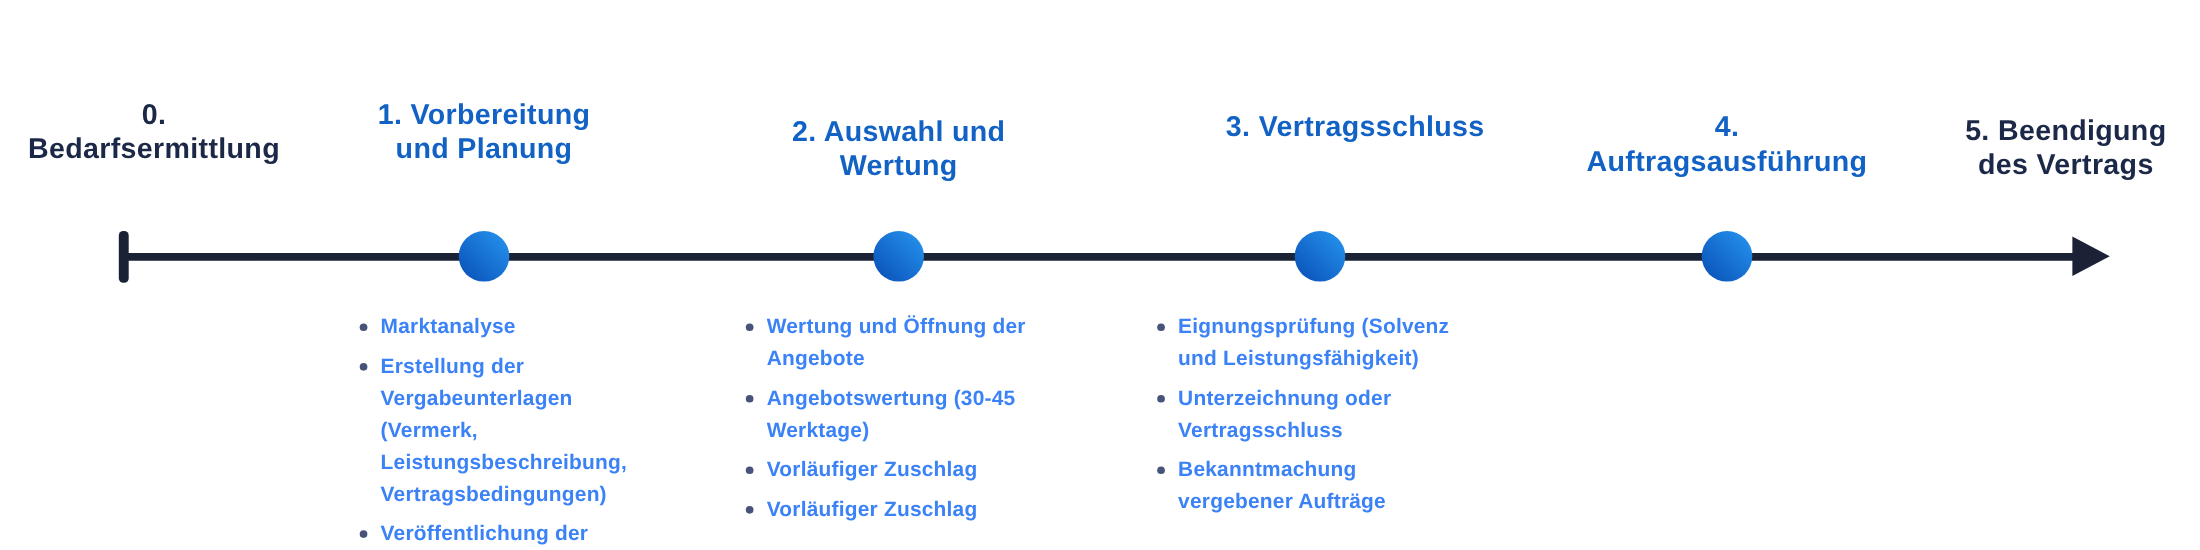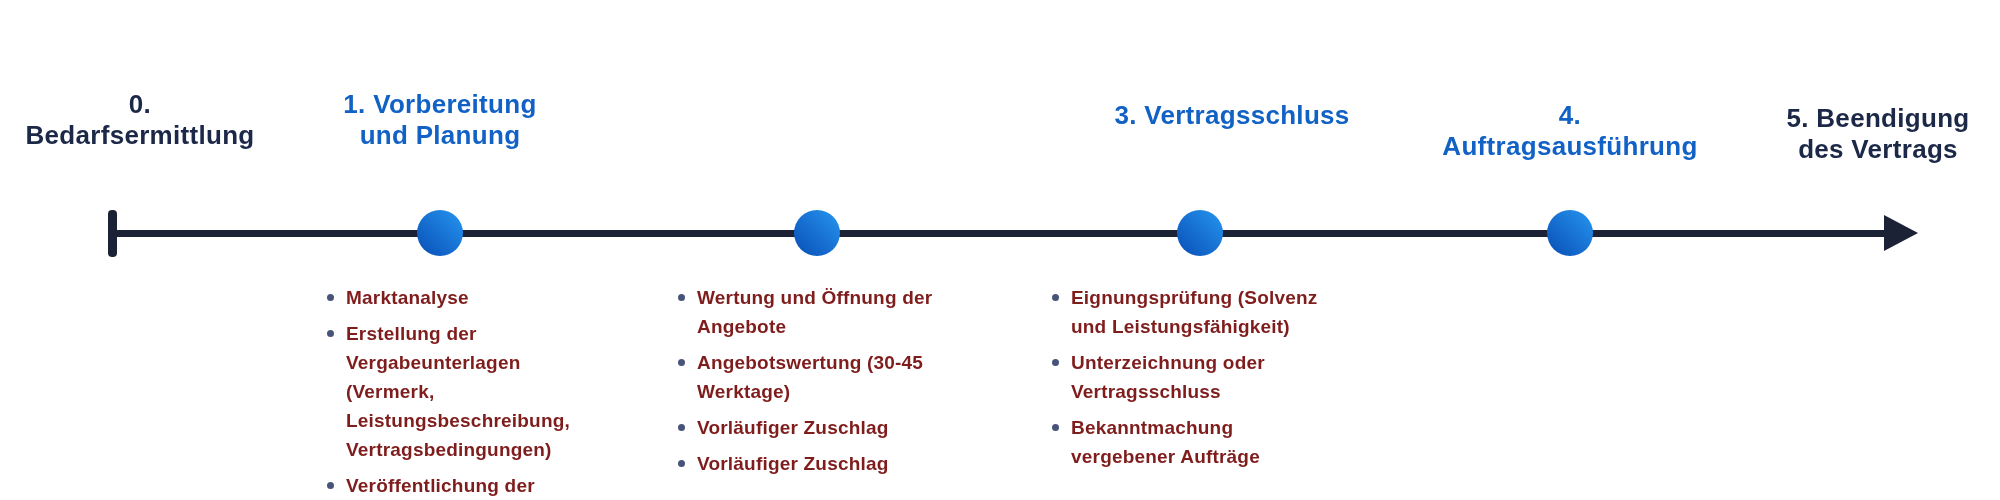--- a/index.html
+++ b/index.html
@@ -80,21 +80,21 @@
   .list-s3 { left: 1052px; width: 272px; }
   .list-s4 { left: 1438px; width: 260px; }
   .details li {
     display: flex;
     gap: 12px;
     margin-bottom: 7px;
     font-size: 19px;
     line-height: 29px;
     font-weight: bold;
     letter-spacing: 0.2px;
-    color: #7f1d1d;
+    color: #3b82f6;
   }
   .details .marker {
     flex: 0 0 auto;
     width: 7px; height: 7px;
     margin-top: 11px;
     border-radius: 50%;
     background: #475379;
   }
 </style>
 </head>
@@ -102,20 +102,24 @@
 
 <div class="canvas">
 
   <div class="stage-label c-navy pos-s0">
     <span>0.</span>
     <span>Bedarfsermittlung</span>
   </div>
   <div class="stage-label c-blue pos-s1">
     <span>1. Vorbereitung</span>
     <span>und Planung</span>
+  </div>
+  <div class="stage-label c-blue pos-s2">
+    <span>2. Auswahl und</span>
+    <span>Wertung</span>
   </div>
   <div class="stage-label c-blue pos-s3">
     <span>3. Vertragsschluss</span>
   </div>
   <div class="stage-label c-blue pos-s4">
     <span>4.</span>
     <span>Auftragsausführung</span>
   </div>
   <div class="stage-label c-navy pos-s5">
     <span>5. Beendigung</span>

